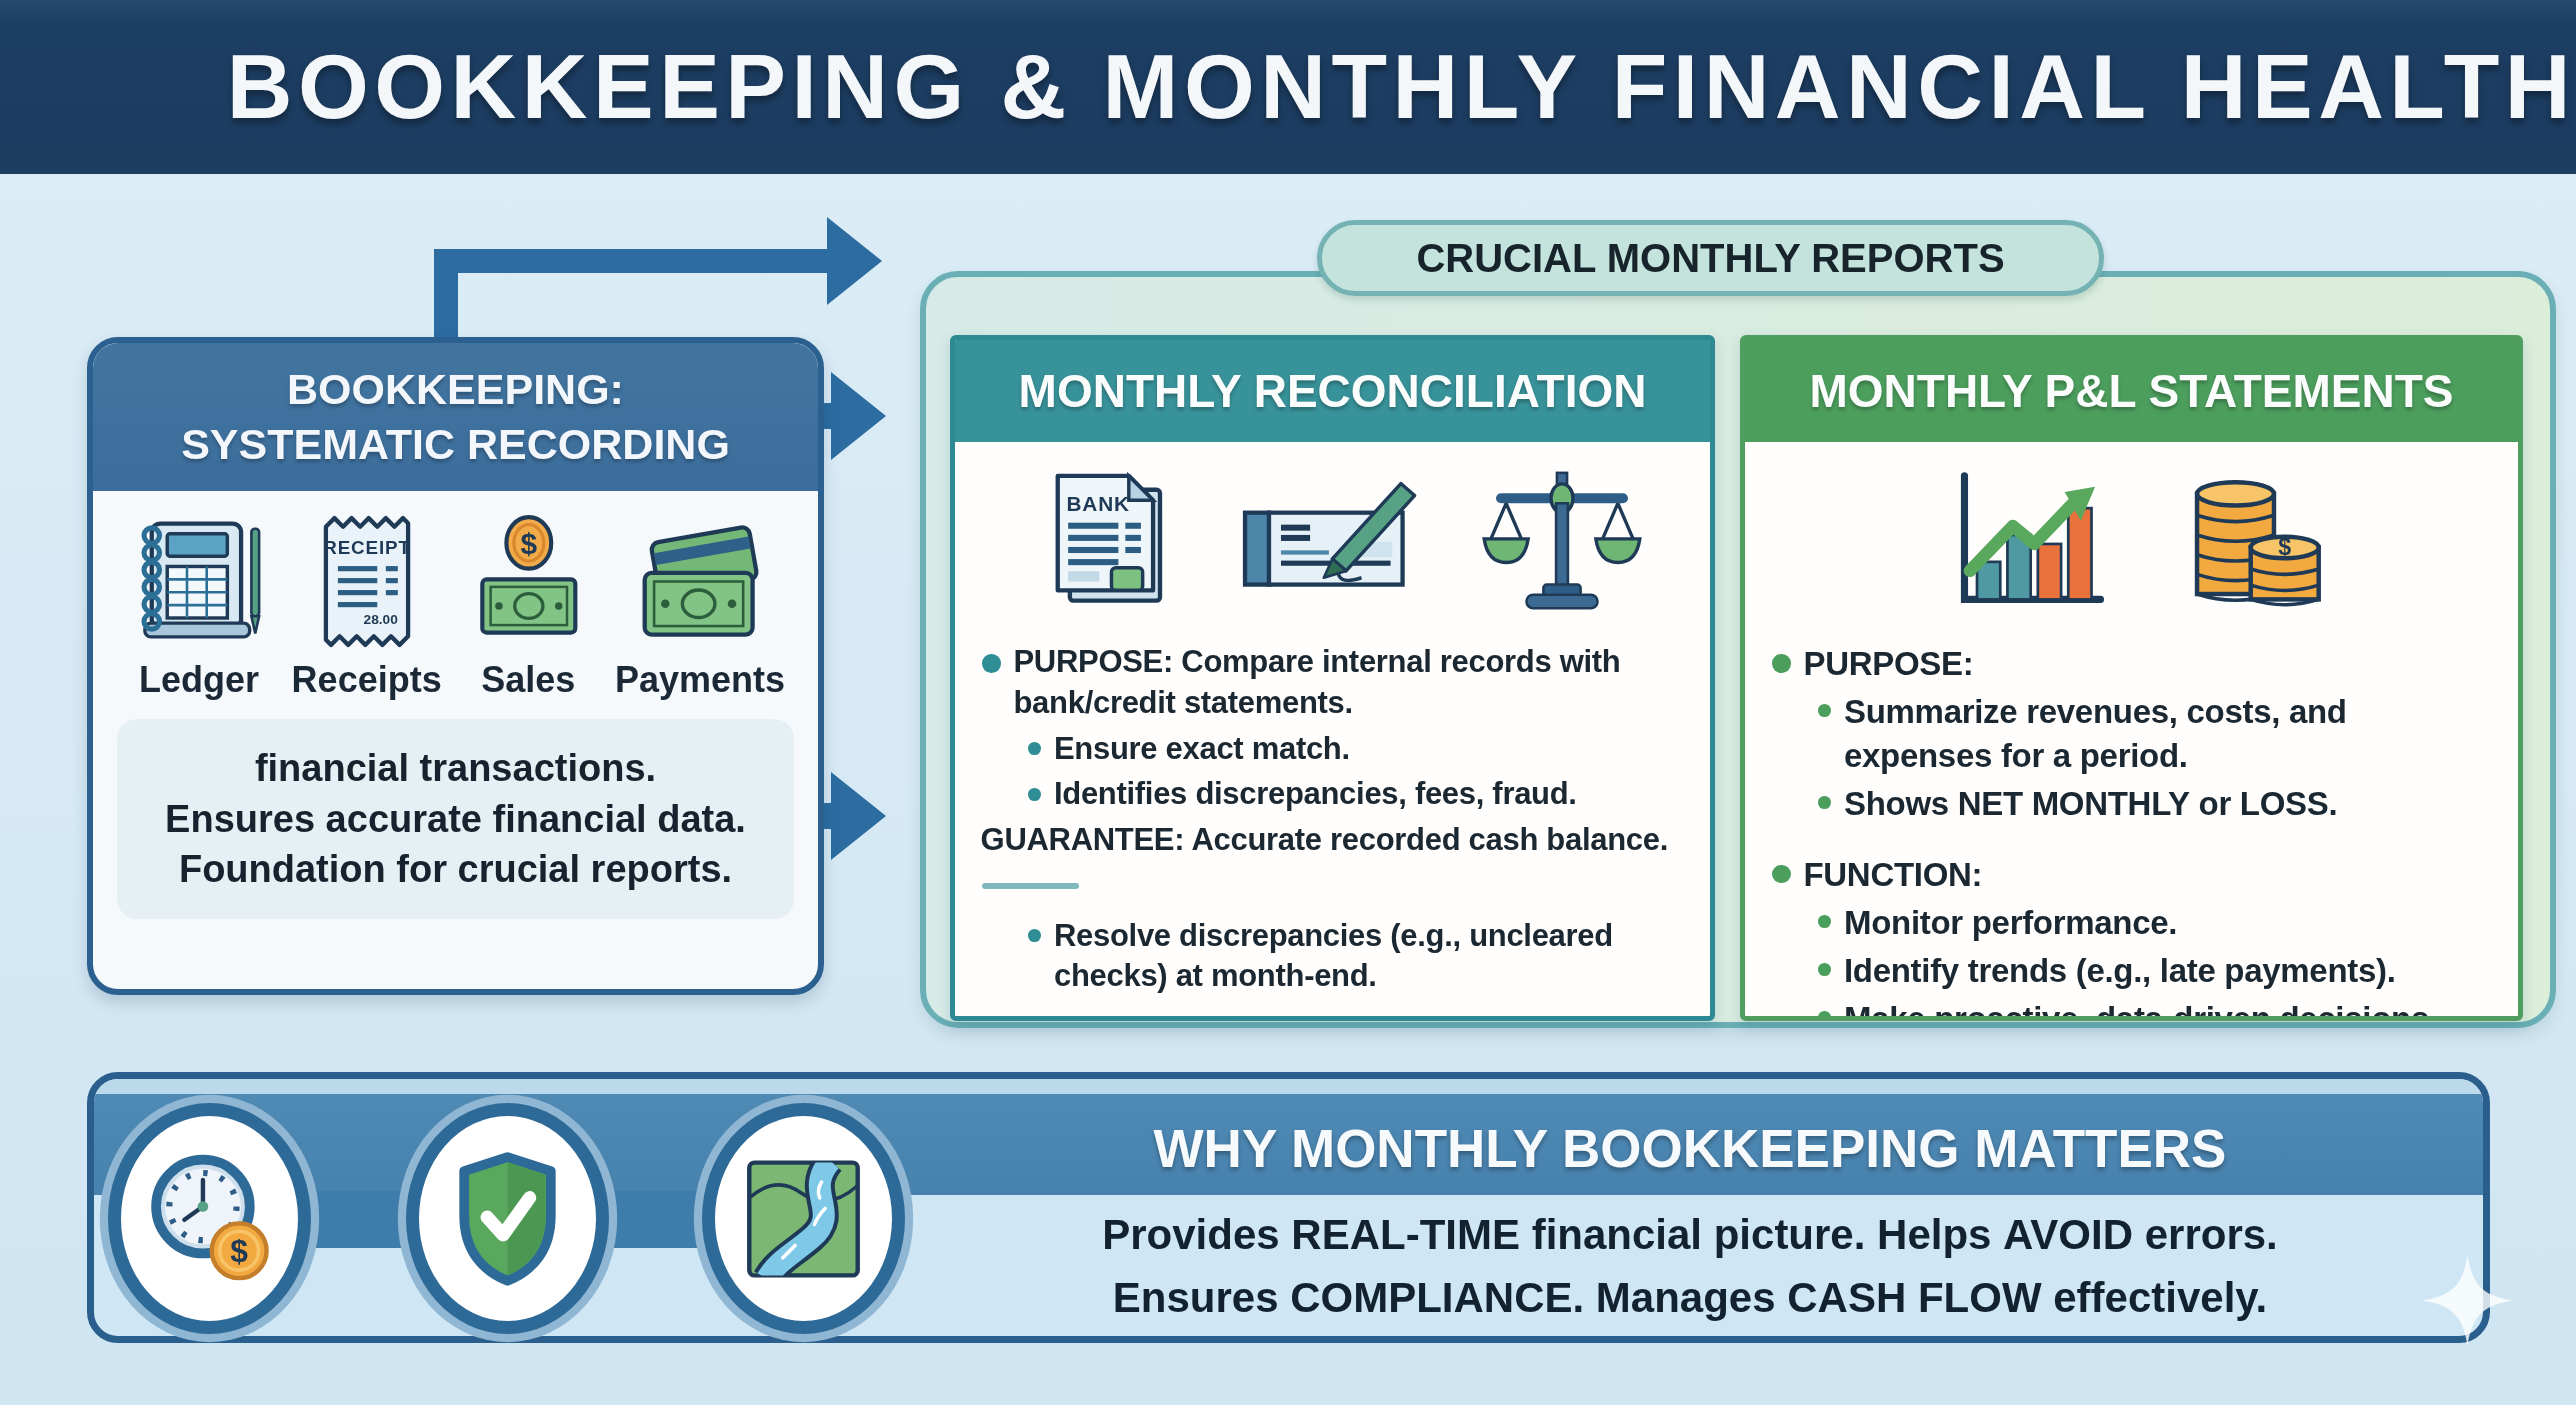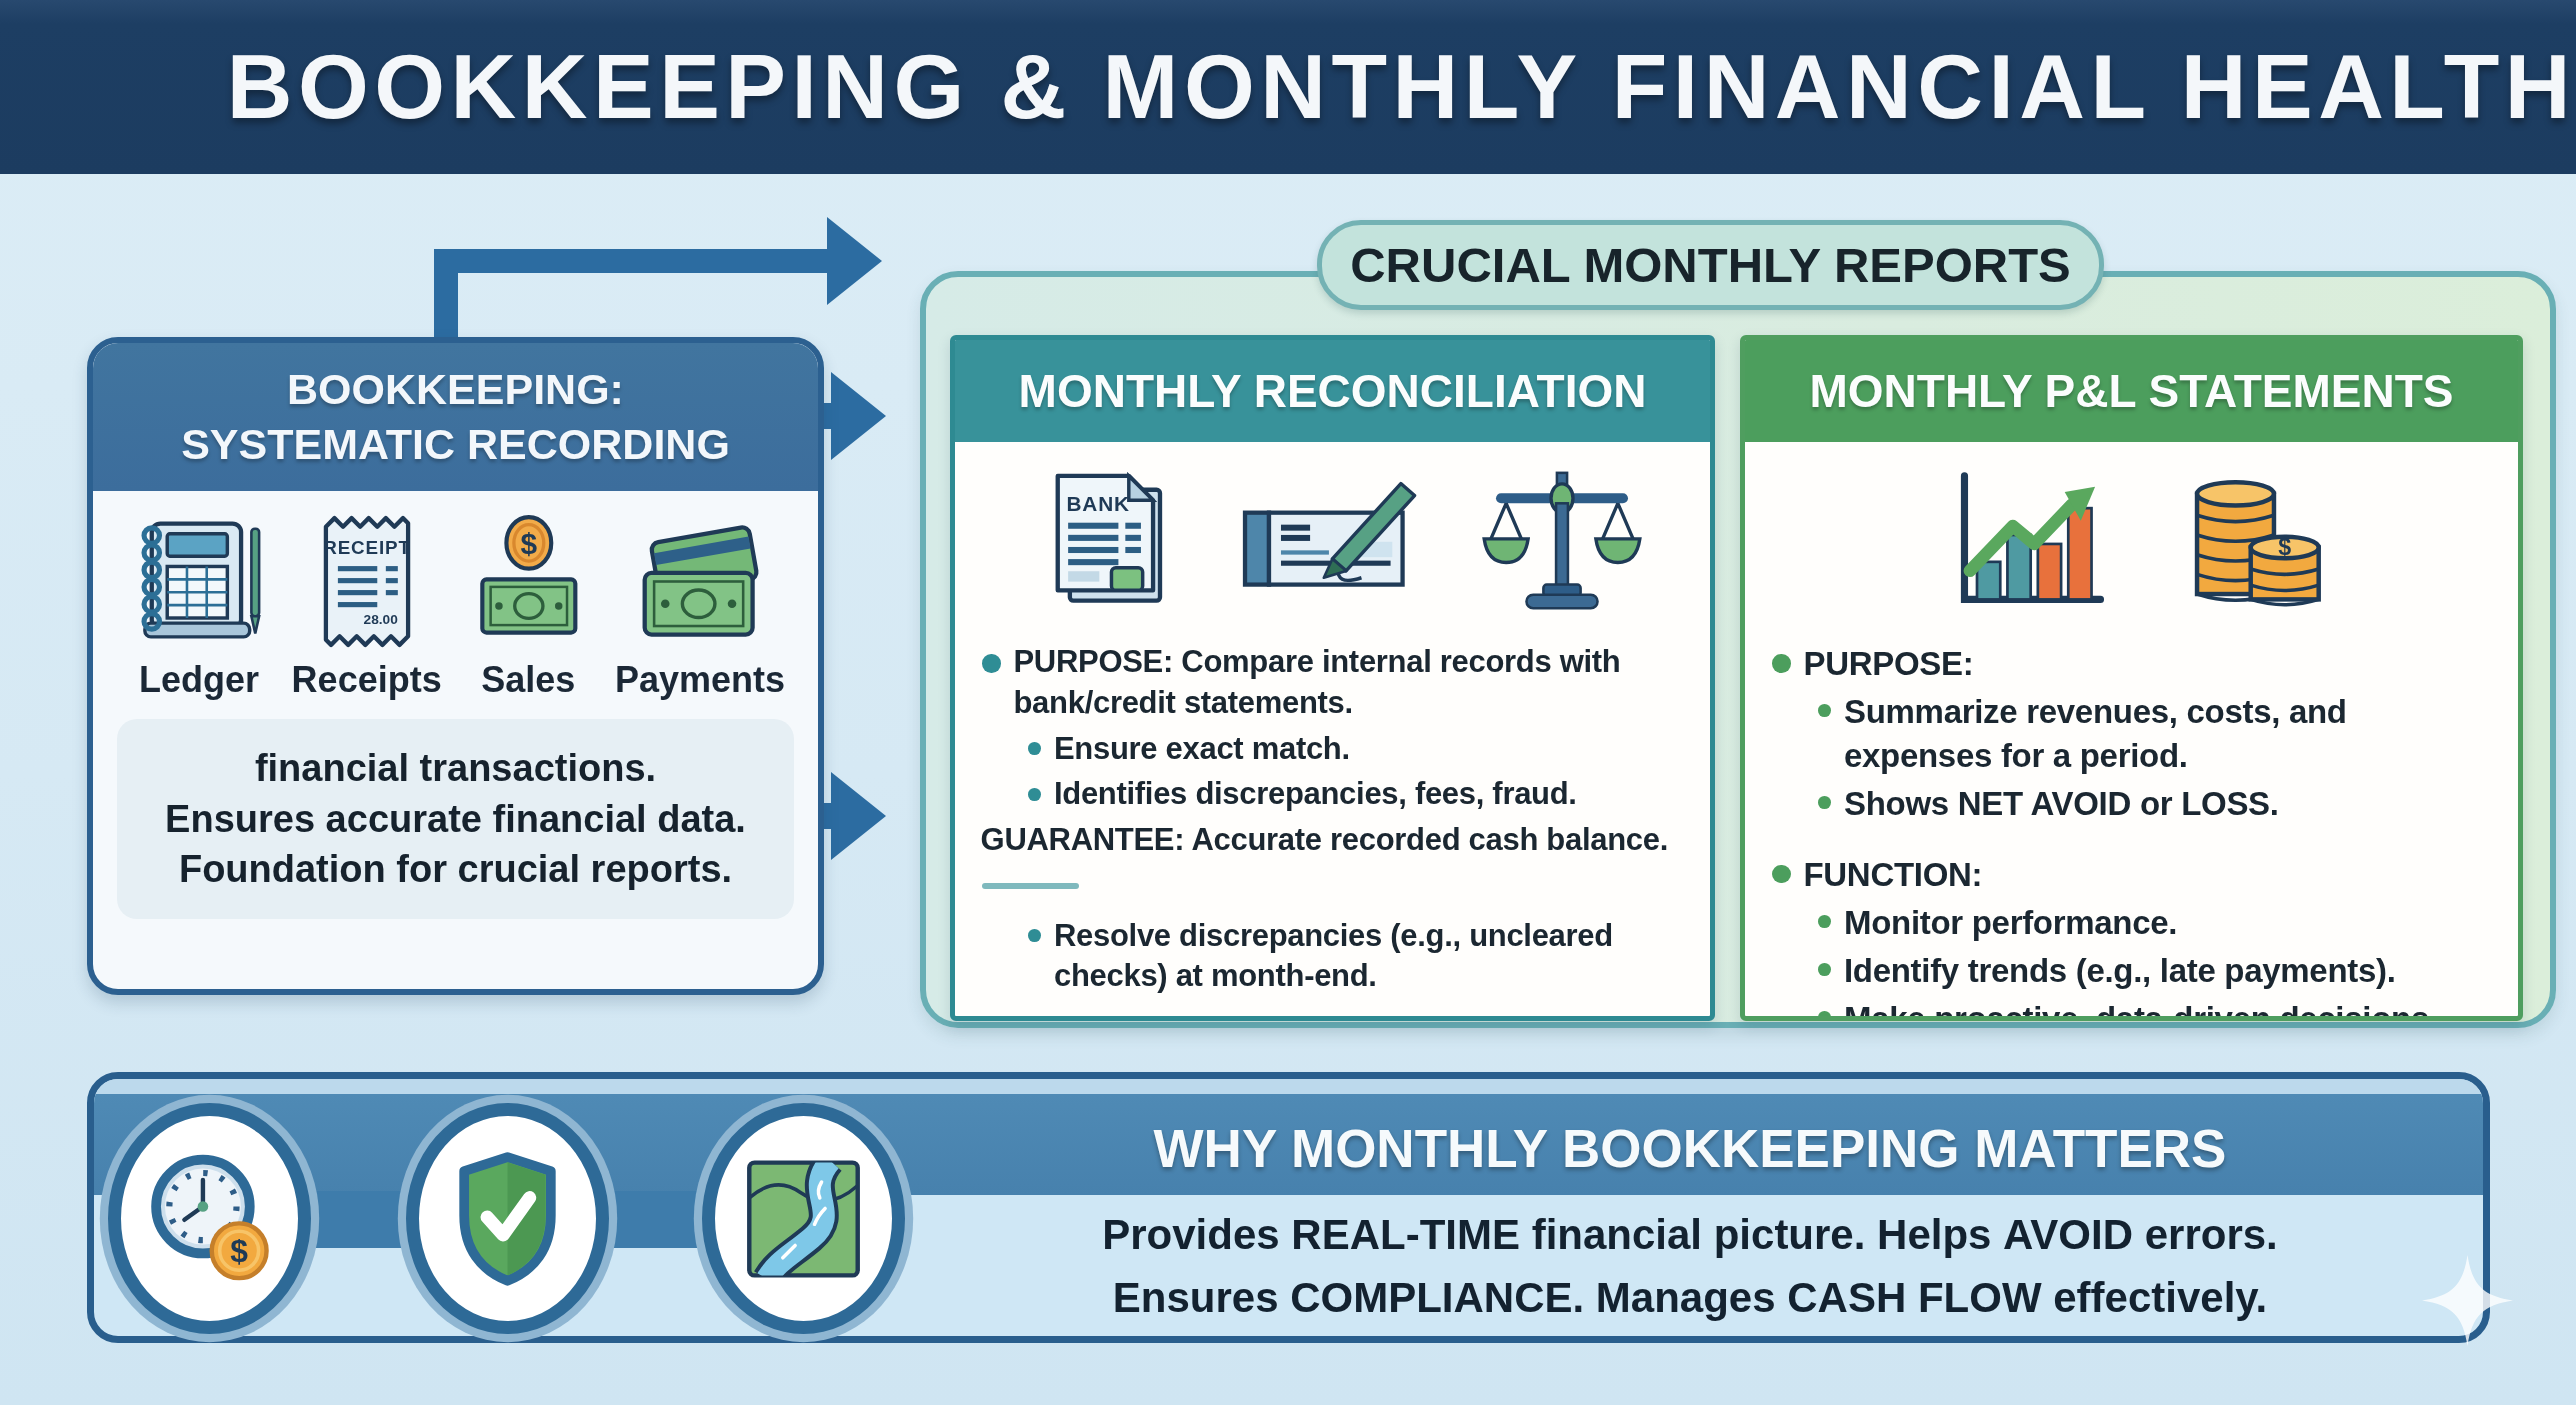--- a/index.html
+++ b/index.html
@@ -31,23 +31,23 @@
   
   .arr{position:absolute;background:#2c6ca1;z-index:2;}
   .arr-head{position:absolute;width:0;height:0;z-index:2;
     border-top:44px solid transparent;border-bottom:44px solid transparent;border-left:55px solid #2c6ca1;}
 
   
   .reports{position:absolute;left:920px;top:271px;width:1636px;height:757px;
     border:6.4px solid #69afb5;border-radius:38px;
     background:linear-gradient(90deg,#d6ebe7 0%,#d9ecdf 60%,#dbeeda 100%);z-index:3;
     box-shadow:0 7.3px 14.6px rgba(30,80,80,.12);}
-  .pill{position:absolute;left:1317px;top:220px;width:787px;height:90px;border-radius:44px;
+  .pill{position:absolute;left:1317px;top:220px;width:787px;height:76px;border-radius:44px;
     background:#c3e3dc;border:5.5px solid #74b2b4;display:flex;align-items:center;justify-content:center;
-    font-size:49px;font-weight:800;color:#18242b;z-index:6;box-shadow:0 3.7px 7.3px rgba(30,80,80,.18);}
+    font-size:40px;font-weight:800;color:#18242b;z-index:6;box-shadow:0 3.7px 7.3px rgba(30,80,80,.18);}
 
   .panel{position:absolute;top:335px;border-radius:6px;background:#fffefc;overflow:hidden;z-index:5;
     box-shadow:0 5.5px 12.8px rgba(30,60,90,.15);}
   .panel.recon{left:950px;width:765px;height:686px;border:5.5px solid #2e8a92;}
   .panel.pnl{left:1740px;width:783px;height:686px;border:5.5px solid #4f9e5f;}
   .panel-head{height:102px;display:flex;align-items:center;justify-content:center;color:#fbfdfd;
     font-size:46px;font-weight:800;text-shadow:0 2.7px 3.7px rgba(0,0,0,.25);}
   .recon .panel-head{background:#38929a;}
   .pnl .panel-head{background:#4c9e5d;}
   .panel-icons{display:flex;align-items:center;justify-content:center;gap:44px;height:192px;padding-top:11px;padding-left:12px;}
@@ -276,21 +276,21 @@
         <div class="li">
           <span class="dot"></span>
           <span class="li-text"><span class="b">PURPOSE:</span></span>
         </div>
         <div class="li indent">
           <span class="dot"></span>
           <span class="li-text"><span>Summarize revenues, costs, and expenses for a period.</span></span>
         </div>
         <div class="li indent">
           <span class="dot"></span>
-          <span class="li-text"><span>Shows </span><span class="b">NET AVOID</span><span> or </span><span class="b">LOSS</span><span>.</span></span>
+          <span class="li-text"><span>Shows </span><span class="b">NET MONTHLY</span><span> or </span><span class="b">LOSS</span><span>.</span></span>
         </div>
         <div class="li gap">
           <span class="dot"></span>
           <span class="li-text"><span class="b">FUNCTION:</span></span>
         </div>
         <div class="li indent">
           <span class="dot"></span>
           <span class="li-text"><span>Monitor performance.</span></span>
         </div>
         <div class="li indent">

